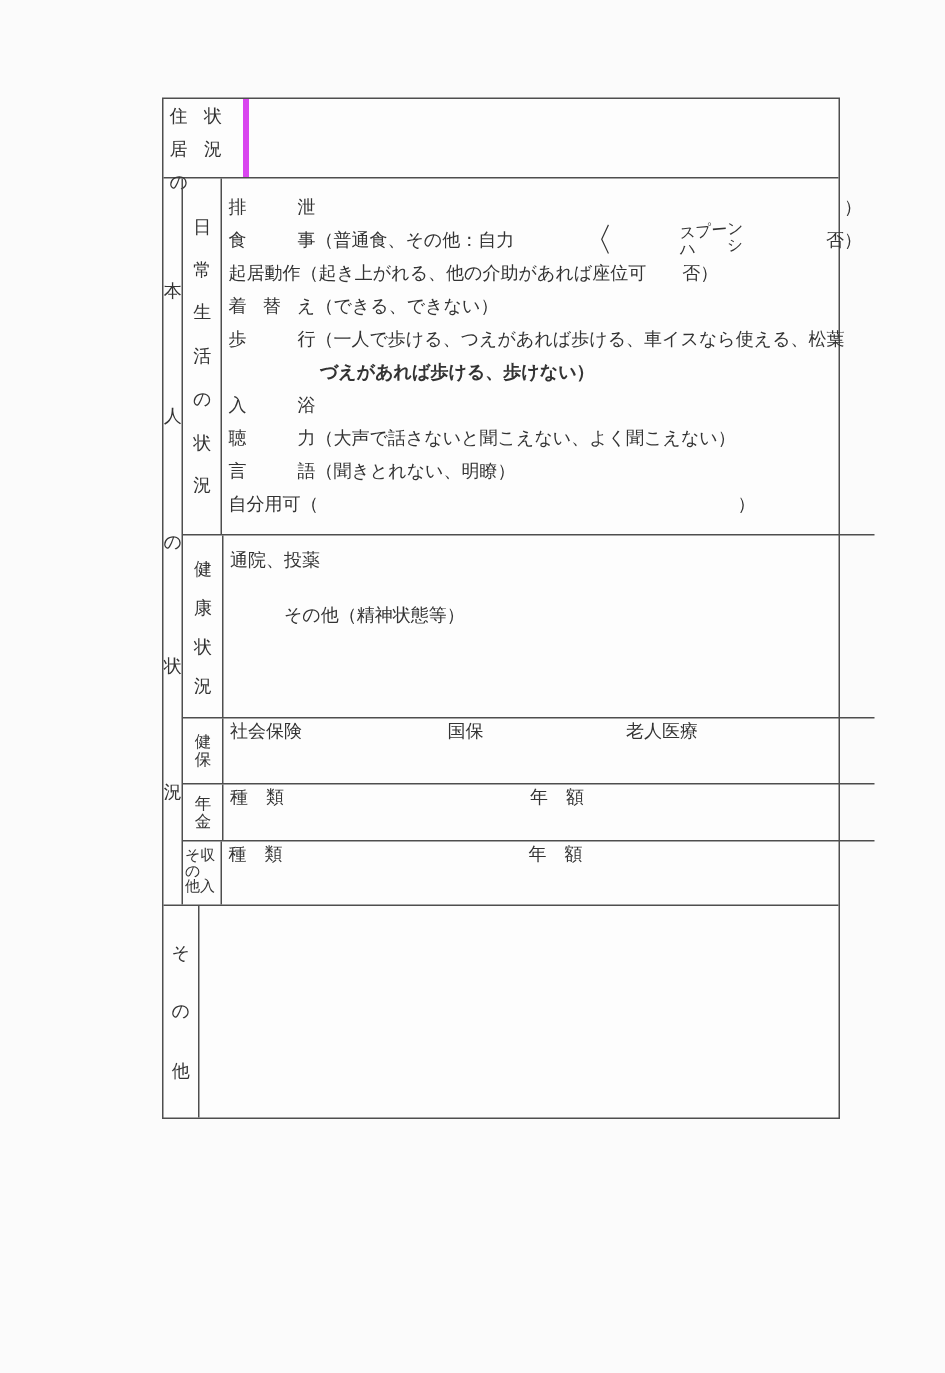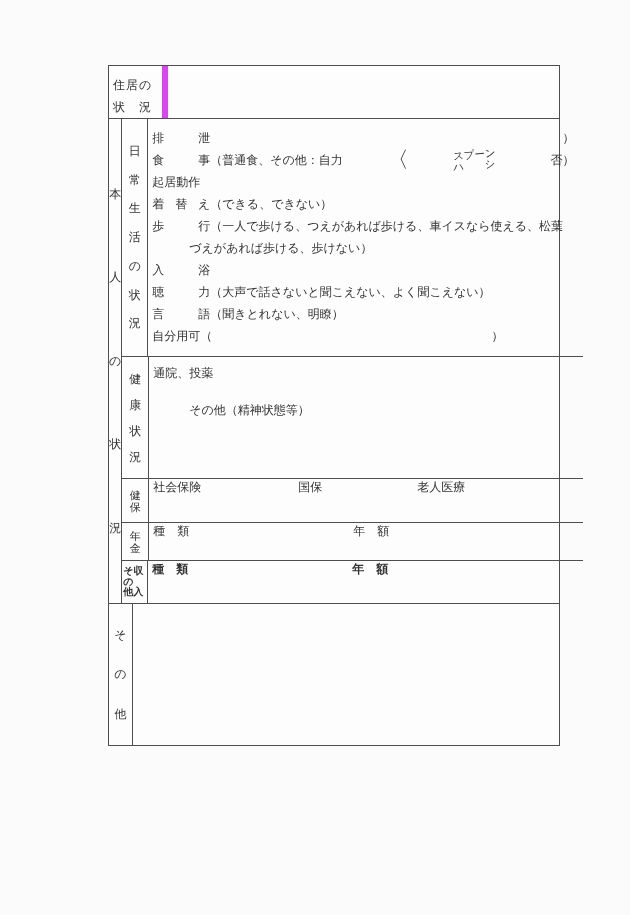--- a/index.html
+++ b/index.html
@@ -13,22 +13,22 @@
     position:absolute;left:108px;top:65px;width:450px;height:679px;
     border:1px solid #4e4e4e;background:#fdfdfd;
     font-size:12px;
   }
   .sec{box-sizing:border-box;display:flex;}
   .sec-a{height:53px;border-bottom:1px solid #4e4e4e;}
   .sec-b{height:485px;border-bottom:1px solid #4e4e4e;}
   .sec-c{height:141px;}
   
   .lbl-housing{
-    width:49px;border-right:6px solid #d946ef;box-sizing:content-box;
-    display:flex;flex-direction:column;justify-content:flex-end;
+    width:49px;border-right:4px solid #d946ef;box-sizing:content-box;
+    display:flex;flex-direction:row;justify-content:flex-end;
     padding-left:4px;line-height:22px;letter-spacing:1px;
   }
   .outer-lbl{
     width:23px;border-right:1px solid #4e4e4e;
     display:flex;flex-direction:column;justify-content:space-evenly;align-items:center;
   }
   .inner-lbl{
     width:26px;border-right:1px solid #4e4e4e;
     display:flex;flex-direction:column;align-items:center;
   }
@@ -43,30 +43,30 @@
     width:26px;border-right:1px solid #4e4e4e;
     display:flex;flex-direction:column;justify-content:center;align-items:flex-start;
     font-size:10px;line-height:10.5px;padding-left:1px;box-sizing:border-box;
   }
   .b-right{flex:1;display:flex;flex-direction:column;}
   .brow{box-sizing:border-box;display:flex;}
   .b1{height:238px;border-bottom:1px solid #4e4e4e;}
   .b2{height:122px;border-bottom:1px solid #4e4e4e;}
   .b3{height:44px;border-bottom:1px solid #4e4e4e;}
   .b4{height:38px;border-bottom:1px solid #4e4e4e;}
-  .b5{flex:1;font-weight:bold;}
+  .b5{flex:1;}
   .cell{flex:1;min-width:0;}
   
   .daily-content{padding:8px 0 0 4px;}
   .drow{display:flex;align-items:center;height:22px;white-space:pre;}
   .rlabel{display:inline-flex;width:58px;justify-content:space-between;flex:none;}
   .spacer{flex:1;}
   .tail-far{margin-right:8px;}
   .tail-mid{margin-right:79px;}
-  .cont-line{margin-left:37px;}
+  .cont-line{margin-left:61px;font-weight:bold;}
   
   .feed{display:inline-flex;align-items:center;margin-left:auto;margin-right:8px;gap:43px;}
   .feed-brace{font-size:22px;line-height:20px;margin:0 1px;}
   .feed-stack{display:inline-flex;flex-direction:column;font-size:10.5px;line-height:11px;}
   .feed-top,.feed-bottom{transform:rotate(-5deg);white-space:pre;}
   .feed-suffix{margin-left:12px;}
   
   .health-content{padding:8px 0 0 4px;}
   .health-line2{margin-top:20px;margin-left:36px;}
   
@@ -127,20 +127,21 @@
               <span class="feed-stack">
                 <span class="feed-top">スプーン</span>
                 <span class="feed-bottom">ハ　　シ</span>
               </span>
               <span class="feed-suffix">否）</span>
             </span>
           </div>
 
           <div class="drow">
             <span>起居動作</span>
+            <span>（起き上がれる、他の介助があれば座位可　　否）</span>
           </div>
 
           <div class="drow">
             <span class="rlabel"><span>着</span><span>替</span><span>え</span></span>
             <span>（できる、できない）</span>
           </div>
 
           <div class="drow">
             <span class="rlabel"><span>歩</span><span>行</span></span>
             <span>（一人で歩ける、つえがあれば歩ける、車イスなら使える、松葉</span>

